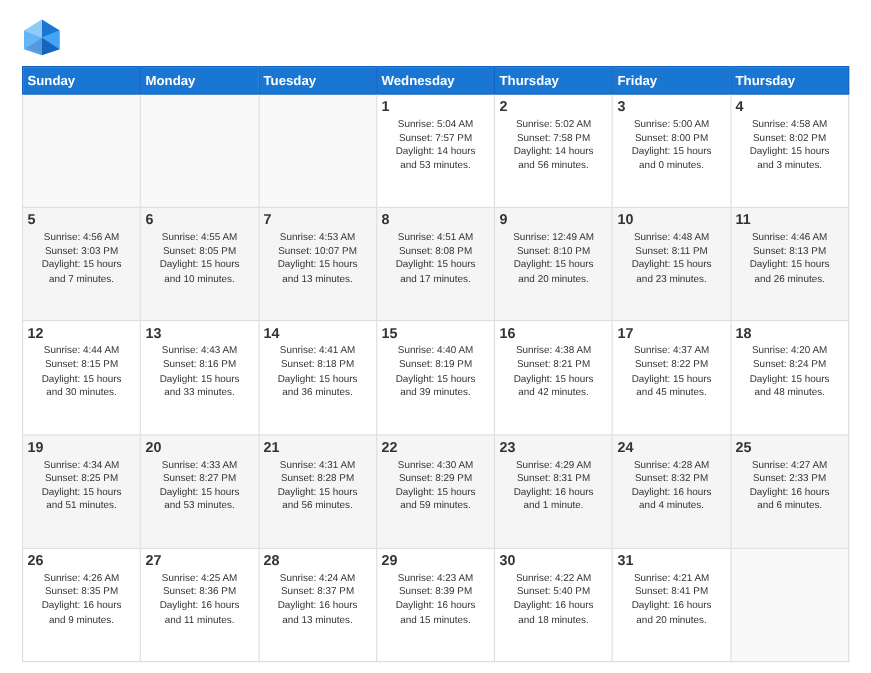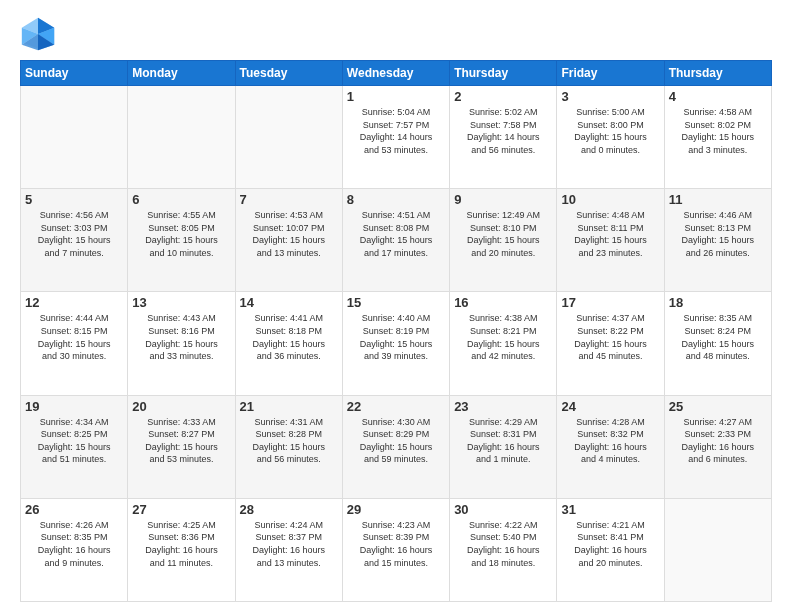--- a/index.html
+++ b/index.html
@@ -304,21 +304,21 @@
             <div class="day-info">
               <div>Sunrise: 4:37 AM</div>
               <div>Sunset: 8:22 PM</div>
               <div>Daylight: 15 hours</div>
               <div>and 45 minutes.</div>
             </div>
           </td>
           <td>
             <div class="day-number">18</div>
             <div class="day-info">
-              <div>Sunrise: 8:35 AM</div>
+              <div>Sunrise: 4:20 AM</div>
               <div>Sunset: 8:24 PM</div>
               <div>Daylight: 15 hours</div>
               <div>and 48 minutes.</div>
             </div>
           </td>
         </tr>
         <tr class="row-bg-light">
           <td>
             <div class="day-number">19</div>
             <div class="day-info">

